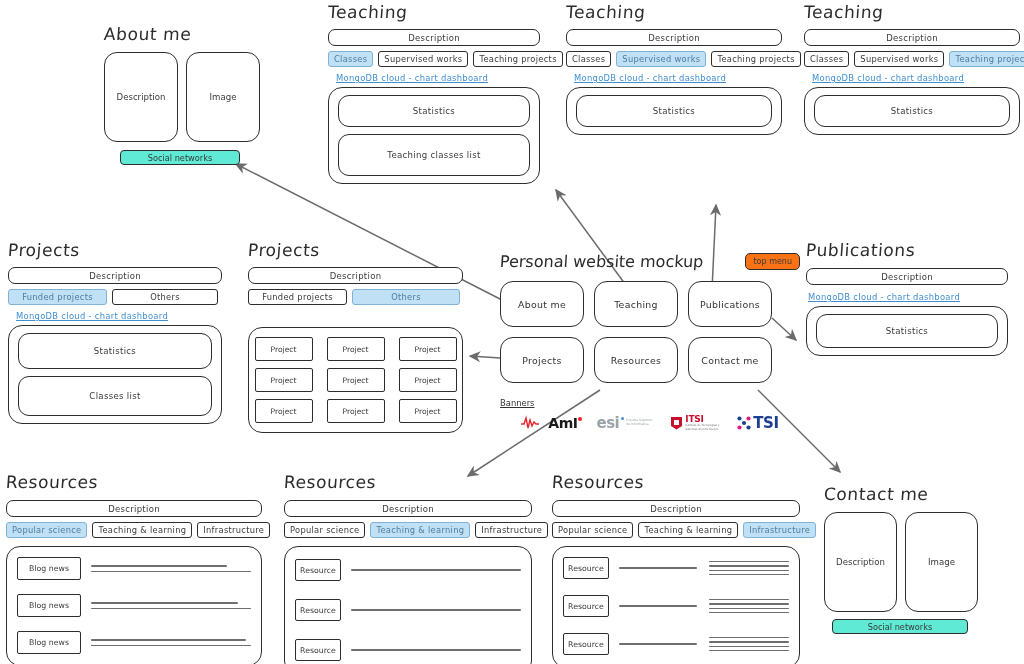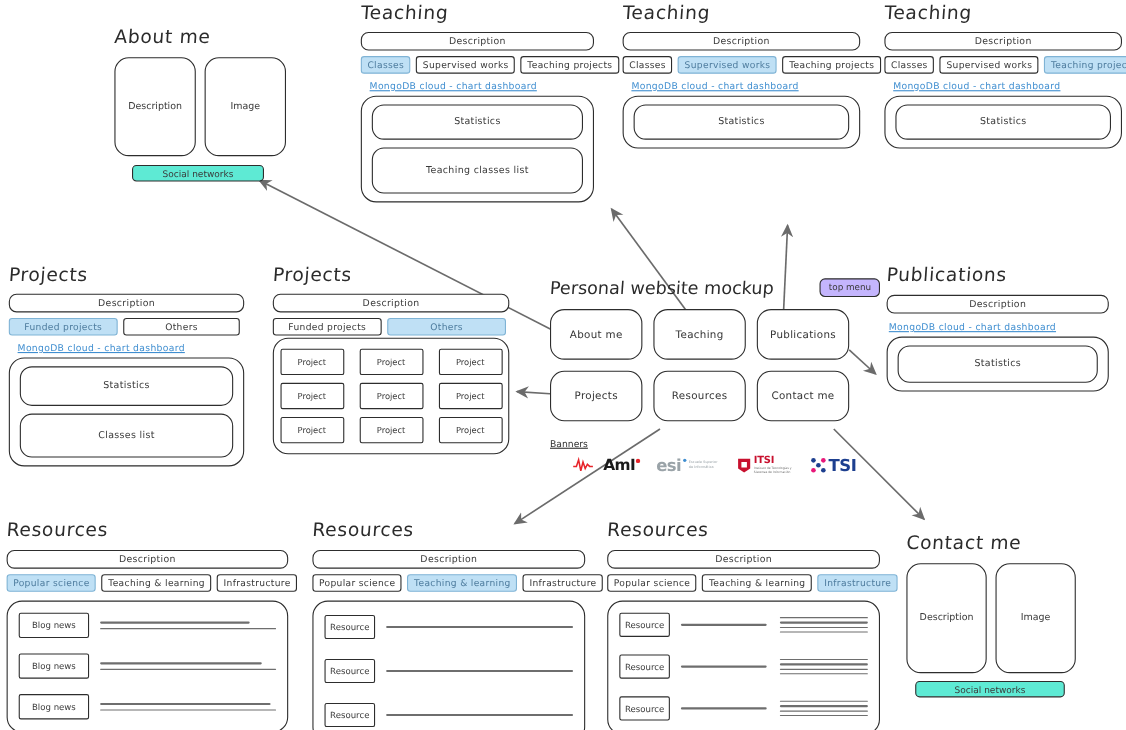--- a/index.html
+++ b/index.html
@@ -57,21 +57,21 @@
   }
   
   .hubtitle { font-size:16px; color:#2b2b2b; transform:skewX(-4deg); white-space:nowrap; }
   .hubgrid { display:grid; grid-template-columns:repeat(3,84px); grid-template-rows:repeat(2,46px); gap:10px 10px; }
   .hubtile {
     border:1.9px solid #2d2d2d; border-radius:13px; background:#fff;
     display:flex; align-items:center; justify-content:center;
     font-size:9.4px; color:#333; letter-spacing:.3px;
   }
   .topmenu {
-    border:1.6px solid #2d2d2d; border-radius:5px; background:#c4b5fd;
+    border:1.6px solid #2d2d2d; border-radius:5px; background:#f97316;
     padding:3px 7px; font-size:8px; color:#3a3a3a; display:inline-block;
   }
   .bannerlabel { font-size:8.4px; color:#333; text-decoration:underline; }
   .logos { display:flex; align-items:center; gap:14px; }
   
   .projgrid { display:grid; grid-template-columns:repeat(3,58px); grid-template-rows:repeat(3,24px); gap:7px 14px; justify-content:center; }
   .projcell {
     border:1.9px solid #2d2d2d; border-radius:2px; background:#fff;
     display:flex; align-items:center; justify-content:center;
     font-size:7.6px; color:#3a3a3a;
@@ -175,21 +175,21 @@
   </div>
 </div>
 
 <div class="panel" style="left:248px; top:240px; width:215px;">
   <div class="ptitle">Projects</div>
   <div class="bar" style="margin-top:7px;">Description</div>
   <div class="tabs" style="margin-top:5px;">
     <div class="tab" style="width:99px;">Funded projects</div>
     <div class="tab active" style="width:108px;">Others</div>
   </div>
-  <div class="outerbox" style="margin-top:2px; padding:9px 20px;">
+  <div class="outerbox" style="margin-top:22px; padding:9px 20px;">
     <div class="projgrid">
       <div class="projcell">Project</div>
       <div class="projcell">Project</div>
       <div class="projcell">Project</div>
       <div class="projcell">Project</div>
       <div class="projcell">Project</div>
       <div class="projcell">Project</div>
       <div class="projcell">Project</div>
       <div class="projcell">Project</div>
       <div class="projcell">Project</div>

